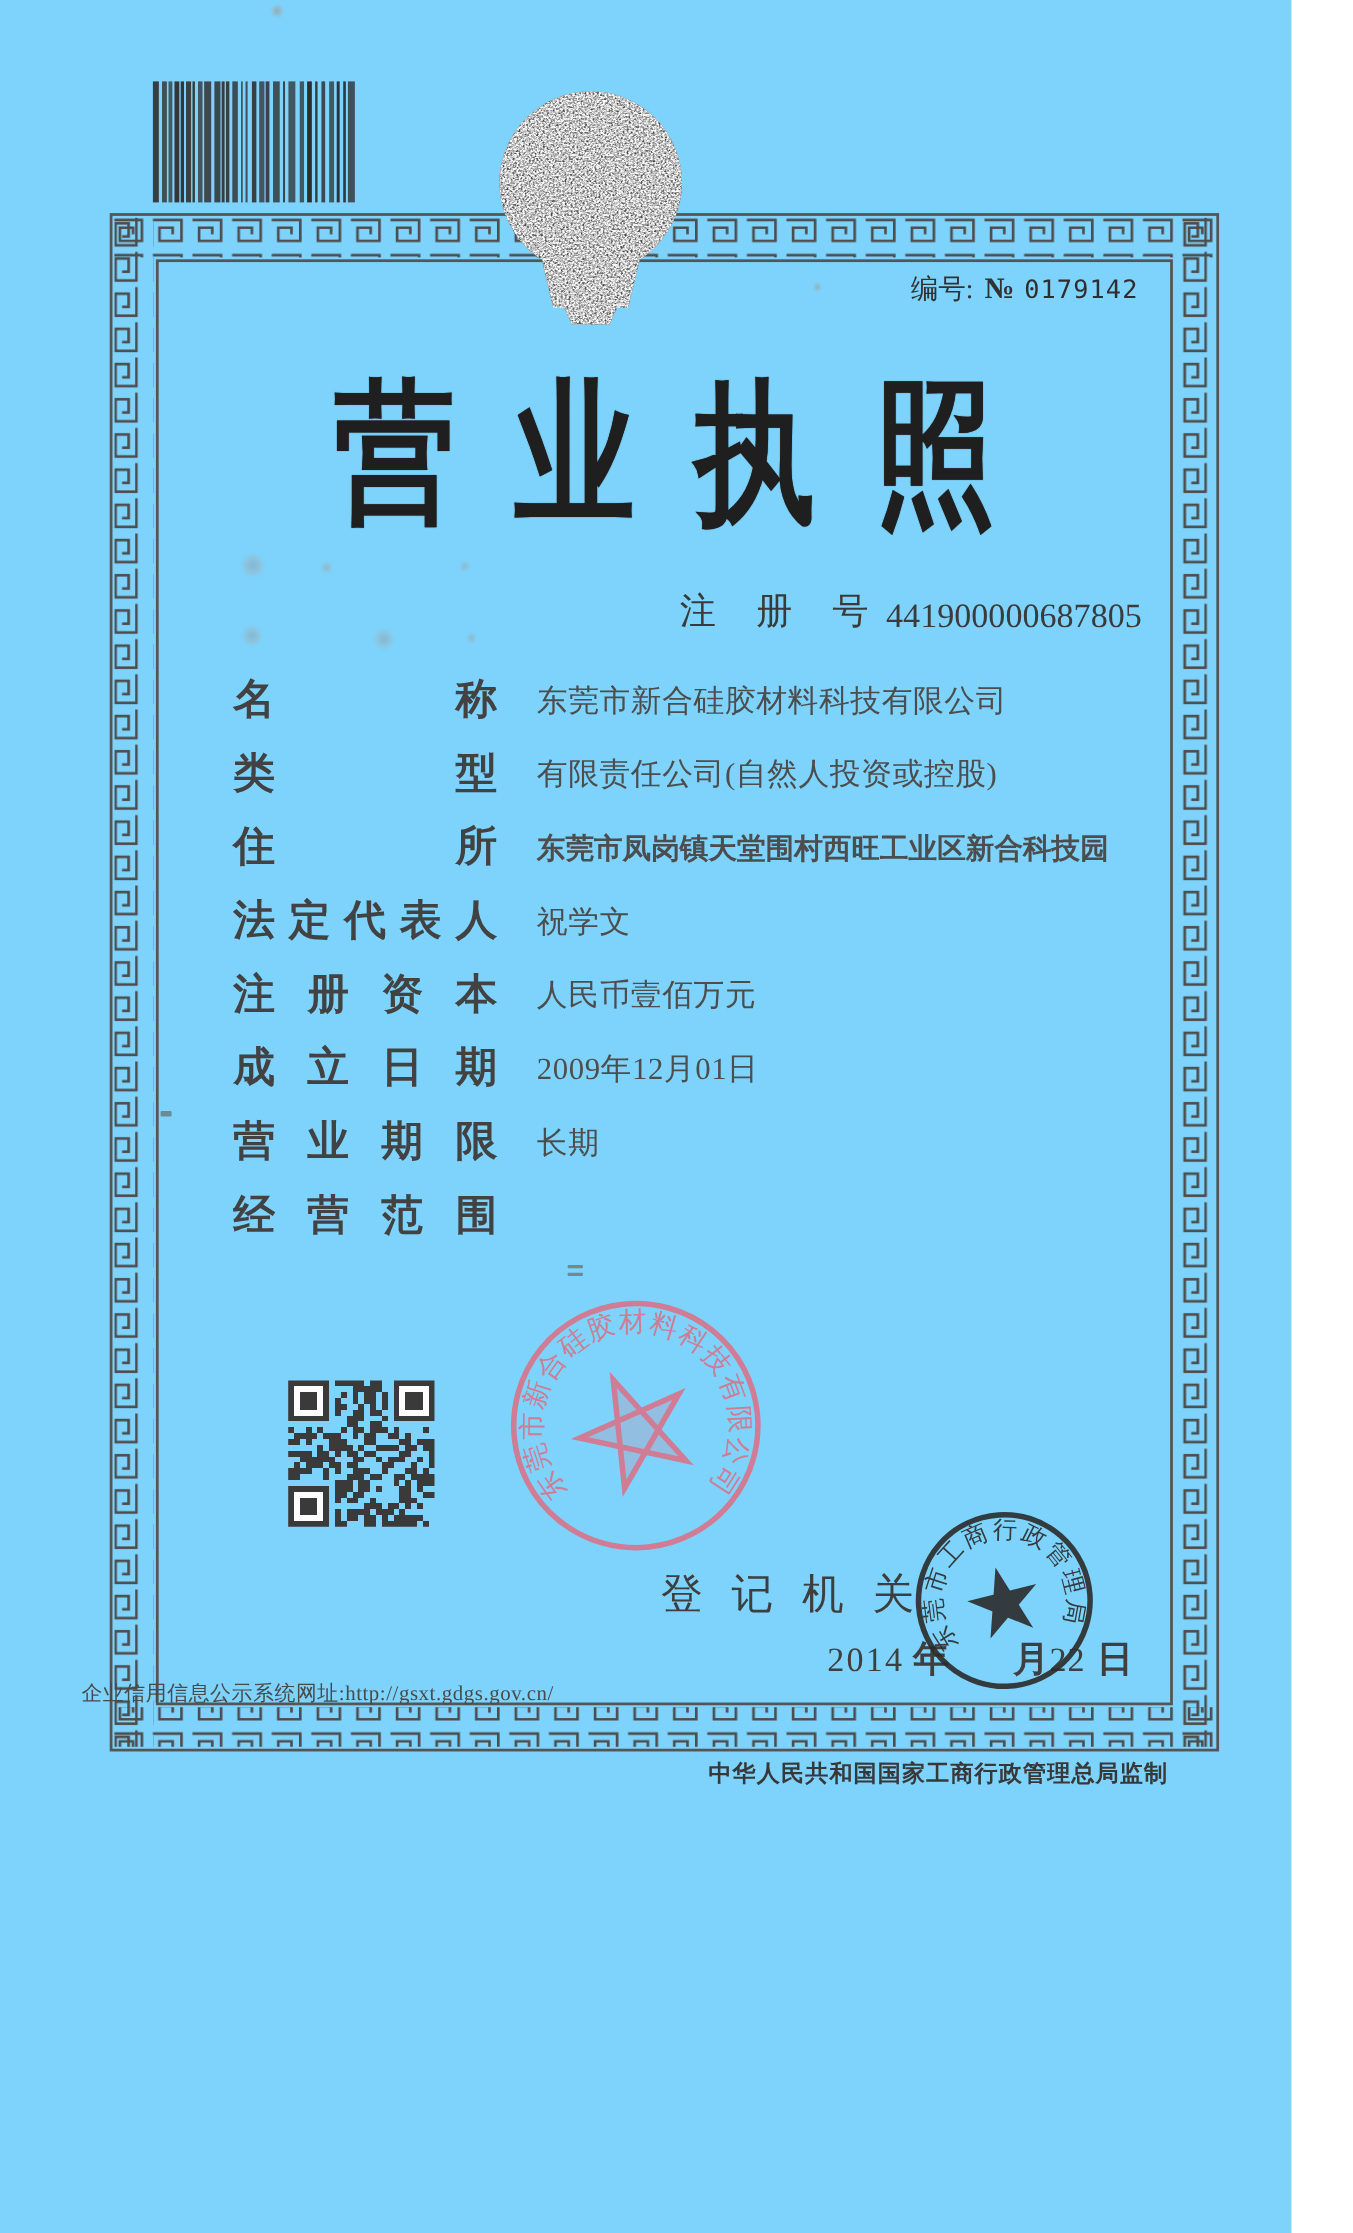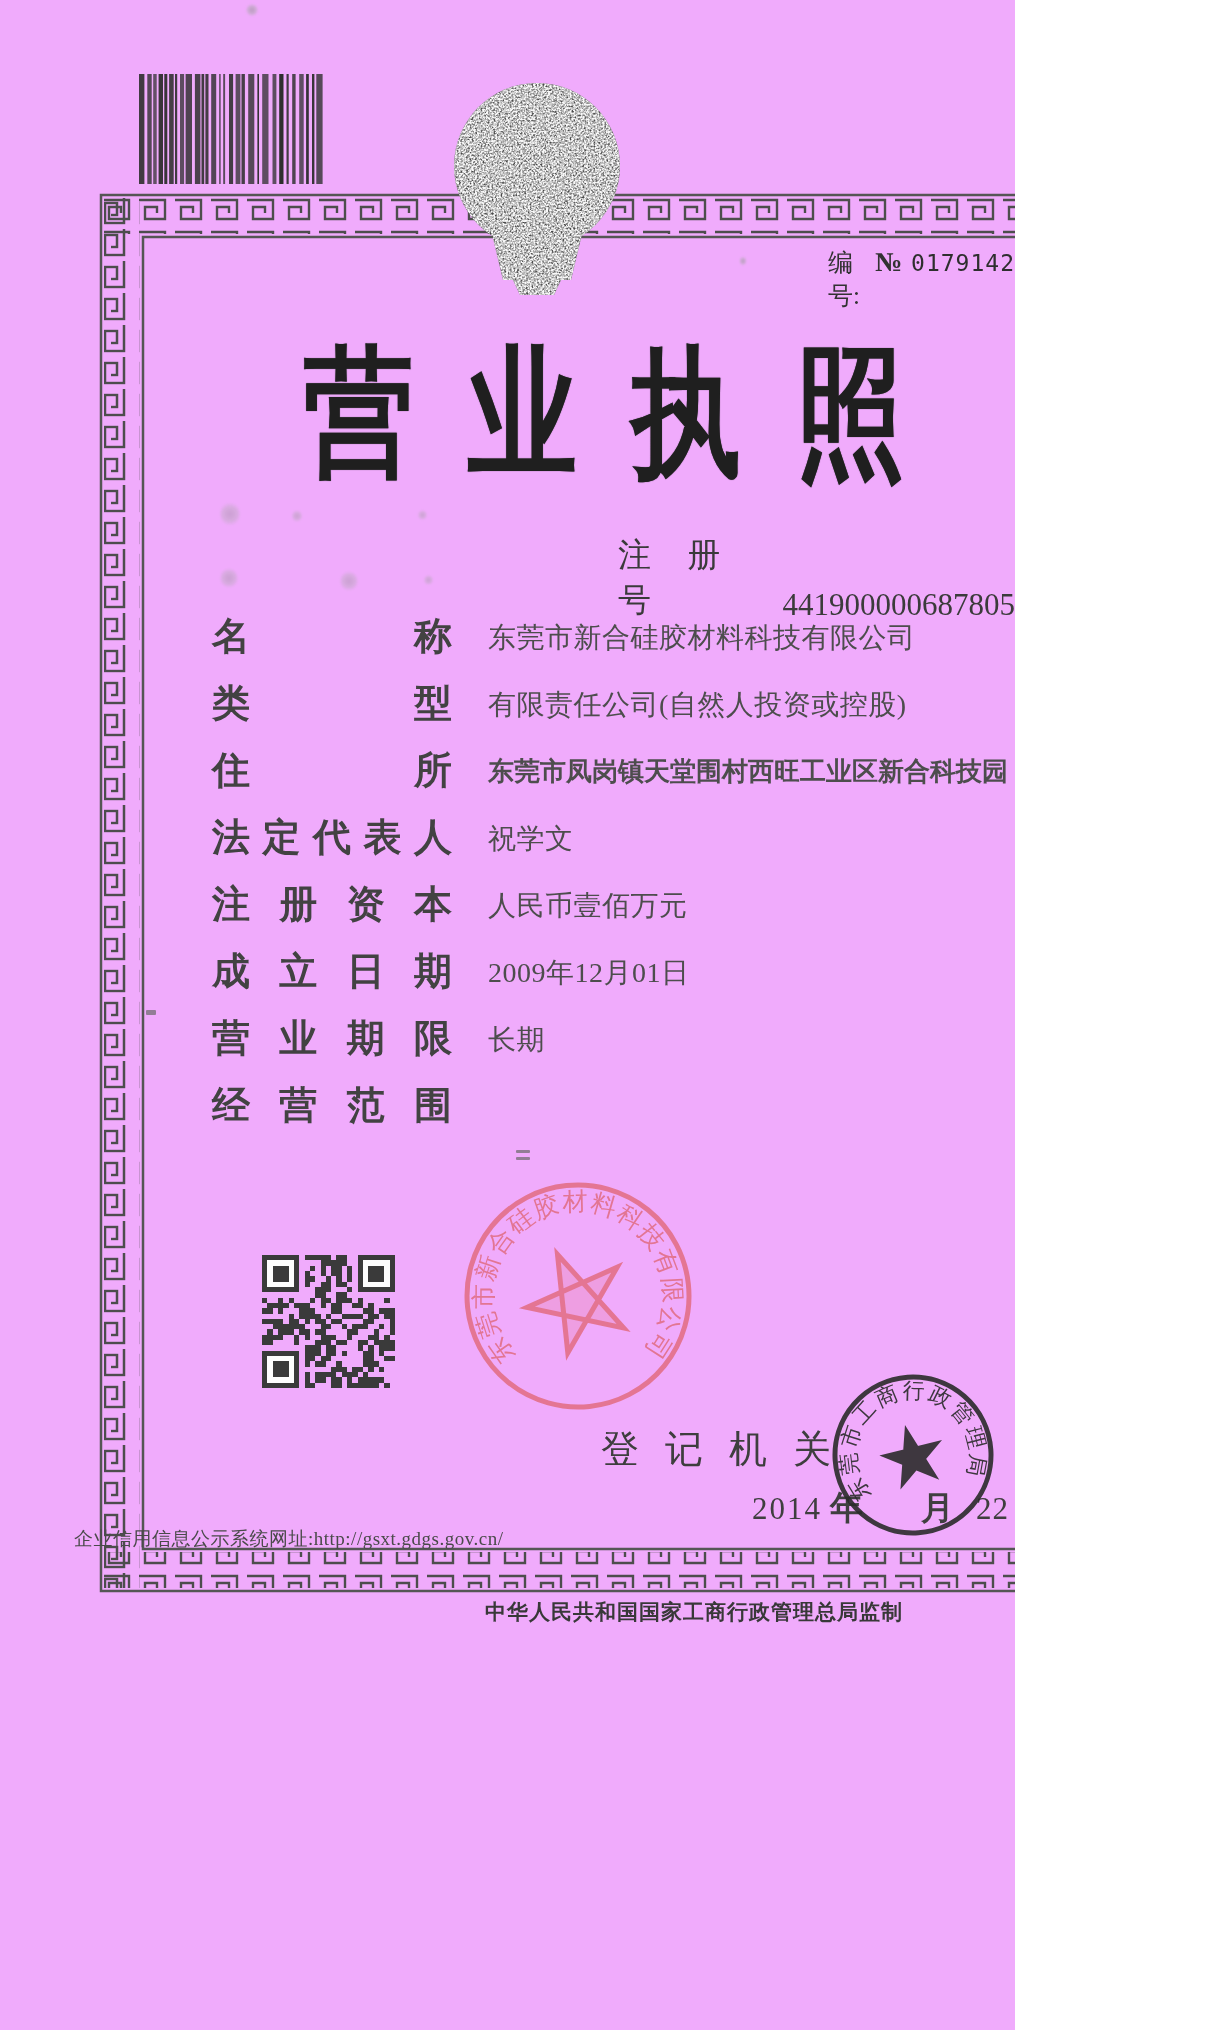--- a/index.html
+++ b/index.html
@@ -1,17 +1,17 @@
 <!DOCTYPE html>
 <html><head>
 <meta charset="utf-8">
 <style>
   html,body{margin:0;padding:0;background:#ffffff;}
-  .page{position:relative;width:1015px;height:2030px;background:#f0abfc;overflow:hidden;
-        font-family:"Liberation Serif","DejaVu Serif",serif;color:#3c3c3c;}
+  .page{position:relative;width:1156px;height:2030px;background:#7dd3fc;overflow:hidden;
+        font-family:"Liberation Serif","DejaVu Serif",serif;color:#3c3c3c;padding-left:18px;}
 
   
   .frame{position:absolute;left:99px;top:193px;}
 
   
   .barcode{position:absolute;left:136px;top:72px;width:190px;height:118px;filter:blur(0.4px);}
   
   .emblem{position:absolute;left:452px;top:66px;width:170px;height:230px;filter:blur(0.3px) contrast(1.02);}
 
   
@@ -21,21 +21,21 @@
   .serial-num{font-family:"DejaVu Sans Mono",monospace;font-size:23px;margin-left:9px;letter-spacing:1px;color:#2e2e2e;}
 
   
   .title{position:absolute;left:304px;top:344px;display:flex;gap:70px;font-size:140px;line-height:1;
          font-weight:900;color:#1f1f1f;transform:scaleX(0.78);transform-origin:left top;
          text-shadow:0 0 1px #2a2a2a;}
 
   
   .regline{position:absolute;left:618px;top:533px;display:flex;align-items:flex-end;color:#3a3a3a;}
   .reg-label{font-size:33px;letter-spacing:14px;}
-  .reg-num{font-size:31px;margin-left:14px;letter-spacing:0;color:#3b3b3b;}
+  .reg-num{font-size:31px;margin-left:2px;letter-spacing:0;color:#3b3b3b;}
 
   
   .fields{position:absolute;left:212px;top:616px;width:856px;}
   .field-row{display:flex;gap:36px;margin-bottom:25px;min-height:40px;align-items:flex-start;}
   .flabel{width:240px;flex:0 0 240px;font-size:38px;font-weight:700;line-height:40px;color:#424242;}
   .fvalue{font-size:28px;line-height:40px;padding-top:2px;color:#4d4d4d;letter-spacing:0.5px;white-space:nowrap;}
   .fvalue.tight{font-size:26px;letter-spacing:0;font-weight:bold;}
   .fvalue.scope{white-space:normal;width:600px;margin-left:-28px;font-size:21.5px;line-height:23.5px;
                 text-align:justify;padding-top:8px;letter-spacing:0;color:#4a4a4a;}
 
@@ -46,21 +46,21 @@
   
   .seal-company{position:absolute;left:458px;top:1176px;}
   .seal-authority{position:absolute;left:823px;top:1365px;}
 
   
   .registrar{position:absolute;left:601px;top:1424px;font-size:38px;font-weight:400;letter-spacing:26px;color:#3e3e3e;}
   .dateline{position:absolute;left:752px;top:1486px;display:flex;align-items:baseline;color:#3f3f3f;font-size:31px;}
   .dl-year{letter-spacing:2px;}
   .dl-yu{margin-left:8px;font-weight:700;font-size:33px;}
   .dl-mu{margin-left:58px;font-weight:700;font-size:33px;}
-  .dl-day{margin-left:22px;letter-spacing:1px;text-align:center;}
+  .dl-day{letter-spacing:1px;text-align:center;}
   .dl-du{margin-left:10px;font-weight:700;font-size:33px;}
 
   
   .footer-left{position:absolute;left:74px;top:1526px;font-size:19px;color:#4a4a4a;letter-spacing:0.5px;}
   .footer-right{position:absolute;right:112px;top:1598px;font-size:21px;font-weight:600;color:#383838;letter-spacing:1px;}
 
   
   .smudge{position:absolute;border-radius:50%;filter:blur(1px);opacity:0.35;
           background:radial-gradient(circle,#8a8a8a 0%,#aaa 45%,transparent 75%);}
   .dash{position:absolute;background:#6a6a6a;opacity:0.7;border-radius:1px;}

